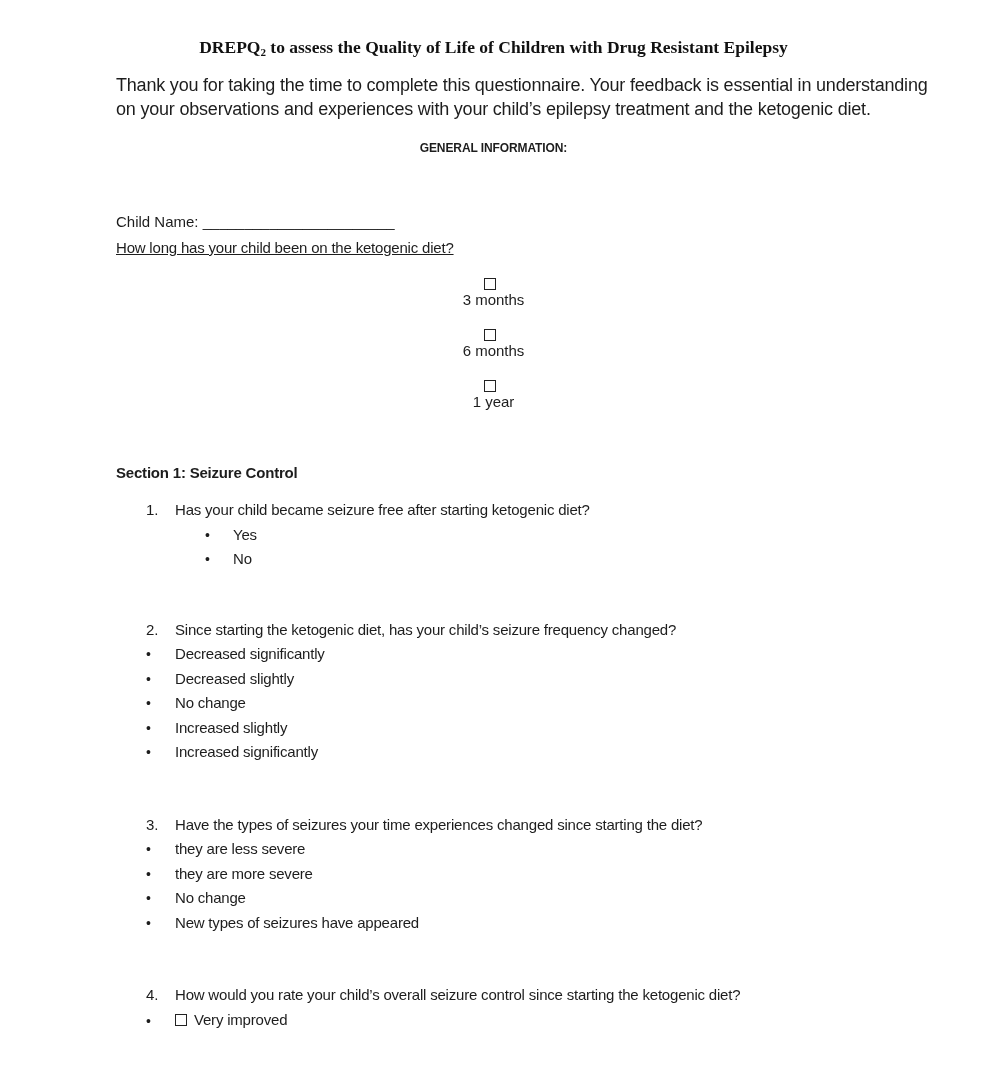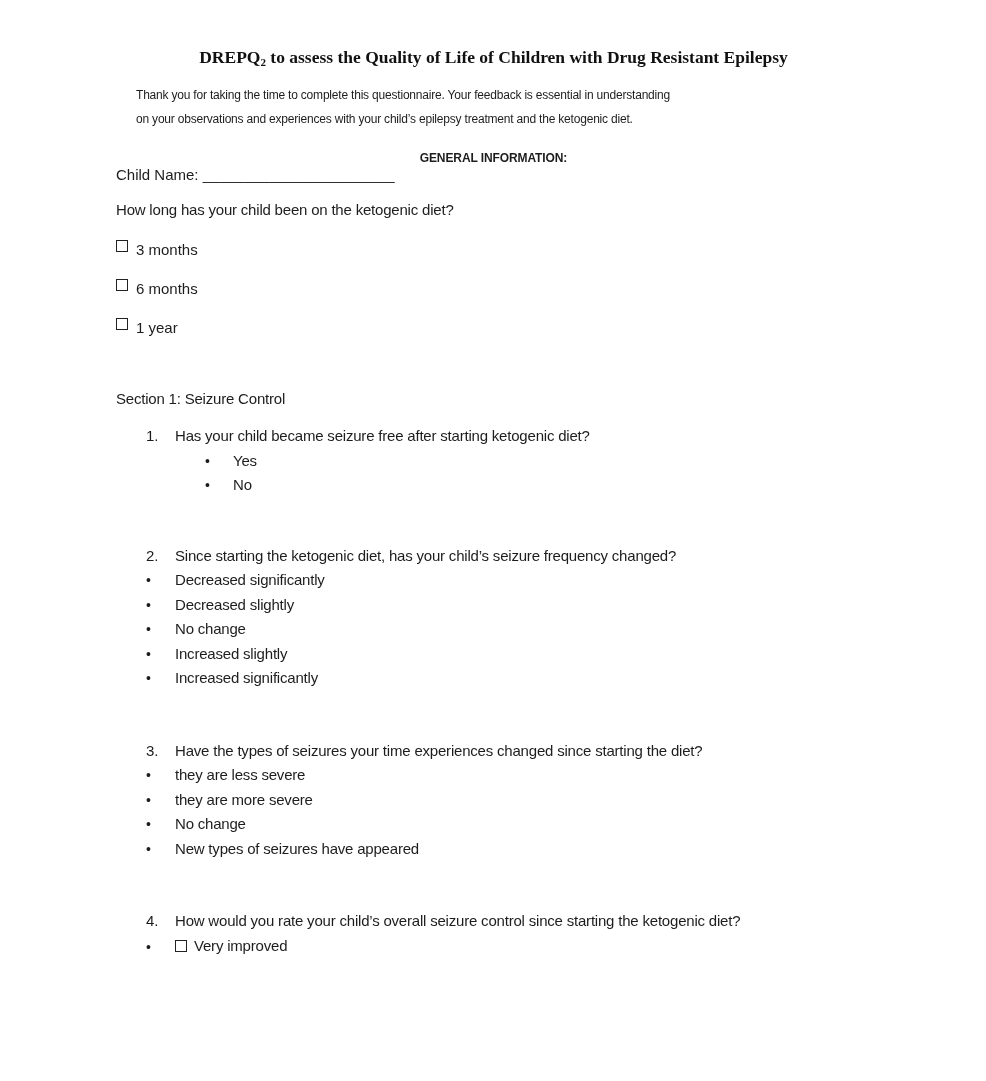--- a/index.html
+++ b/index.html
@@ -12,80 +12,83 @@
     overflow: hidden;
   }
   .page {
     position: relative;
     width: 986px;
     height: 1081px;
     background: #ffffff;
     padding: 0 115px 0 116px;
   }
   .doc-title {
-    margin-top: 47px;
+    margin-top: 37px;
     text-align: center;
     font-family: "Liberation Serif", serif;
     font-weight: bold;
     font-size: 17.5px;
     color: #111111;
     white-space: nowrap;
   }
   .doc-title sub {
     font-size: 11px;
     vertical-align: -3px;
   }
   .intro {
     margin-top: 16px;
-    font-size: 12px;
-    margin-left: 20px;
+    font-size: 18px;
   }
   .intro-line {
     line-height: 23.5px;
     letter-spacing: -0.2px;
     white-space: nowrap;
   }
   .general-heading {
     margin-top: 20px;
     text-align: center;
     font-weight: bold;
     font-size: 12px;
     letter-spacing: -0.1px;
   }
   .fields-row {
+    margin-top: 57px;
     display: flex;
     font-size: 15px;
     line-height: 20px;
   }
   .field-name { width: 421px; }
   .blank-line { letter-spacing: 0; white-space: nowrap; }
   .duration-question {
-    margin-top: 15px;
+    margin-top: 6px;
     font-size: 15px;
     line-height: 20px;
     letter-spacing: -0.2px;
+    text-decoration: underline;
   }
   .checkbox-item {
     margin-top: 20px;
     font-size: 15px;
     line-height: 19px;
     display: flex;
+    align-items: center;
+    flex-direction: column;
   }
   .checkbox-box {
     display: inline-block;
     width: 12px;
     height: 12px;
     border: 1.6px solid #222222;
     margin-right: 8px;
     flex: none;
     background: #ffffff;
   }
   .section-heading {
     margin-top: 53px;
-    font-weight: normal;
+    font-weight: bold;
     font-size: 15px;
     letter-spacing: -0.2px;
   }
   .q-block { font-size: 15px; }
   .q-block-1 { margin-top: 17px; }
   .q-block-2 { margin-top: 46px; }
   .q-block-3 { margin-top: 48px; }
   .q-block-4 { margin-top: 48px; }
   .q-line {
     display: flex;

